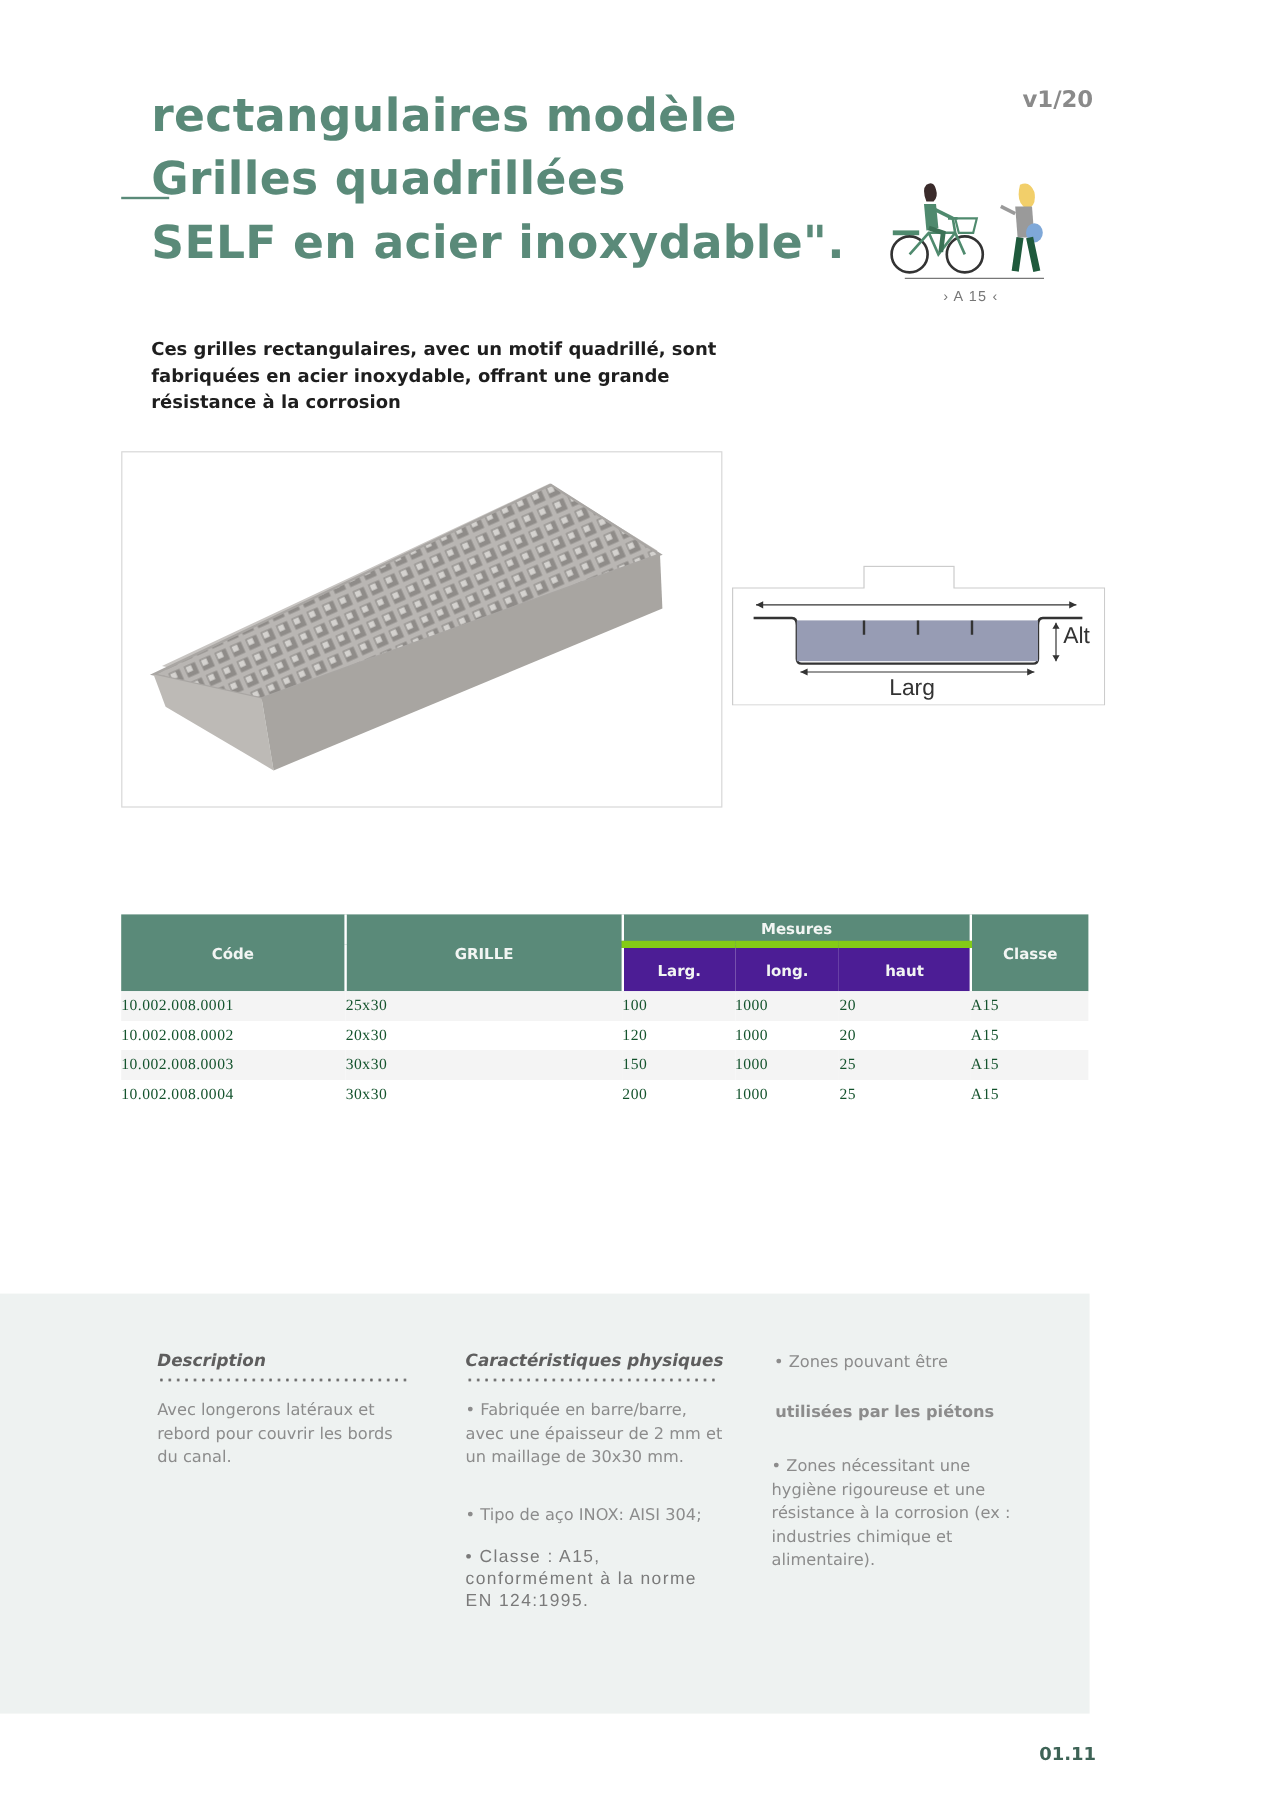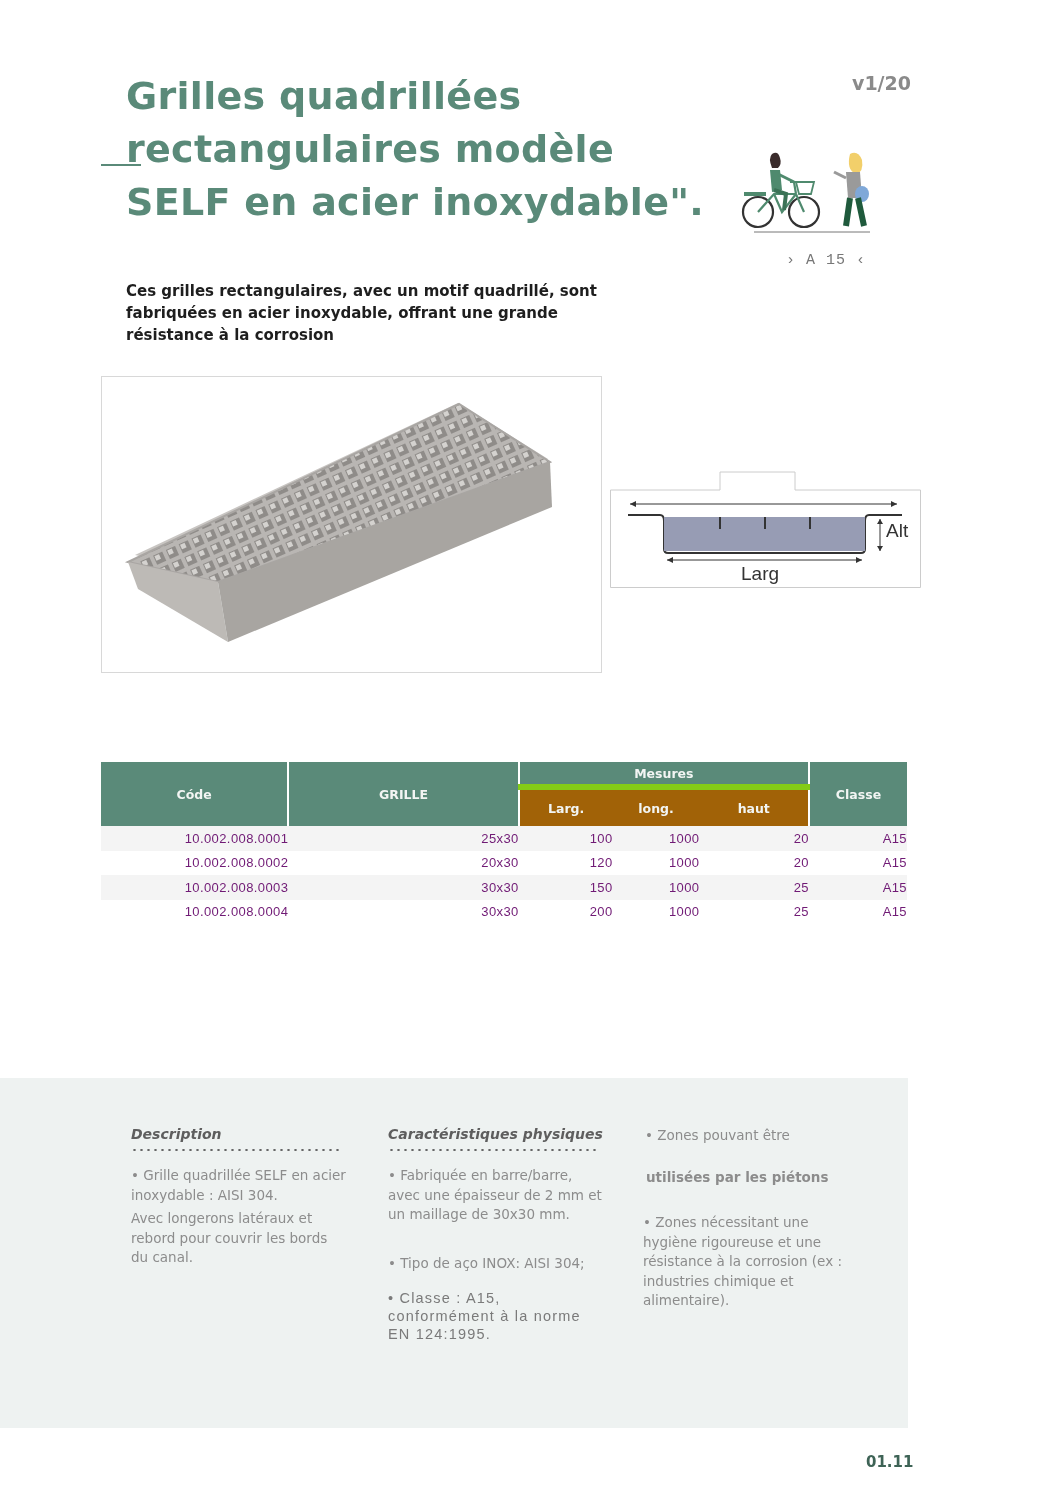--- a/index.html
+++ b/index.html
@@ -14,22 +14,22 @@
     .title-line { display: block; white-space: nowrap; }
     .title-rule { position: absolute; left: 101px; top: 164px; width: 40px; height: 2px; background: #5a8a79; }
 
     .version {
       position: absolute; left: 852px; top: 72px;
       font-family: "DejaVu Sans", sans-serif; font-weight: bold; font-size: 19px; color: #8a8a8a;
     }
 
     .illustration { position: absolute; left: 738px; top: 150px; width: 140px; height: 90px; }
     .ill-label {
-      position: absolute; left: 786px; top: 240px; font-size: 15px; color: #777;
-      font-family: Liberation Mono, monospace; letter-spacing: 1px; margin-top: 12px;
+      position: absolute; left: 786px; top: 240px; font-size: 12px; color: #777;
+      font-family: Liberation Sans, sans-serif; letter-spacing: 1px;
     }
 
     .intro {
       position: absolute; left: 126px; top: 280px; width: 520px;
       font-family: "DejaVu Sans", sans-serif; font-weight: bold; font-size: 15px; line-height: 22px; color: #1e1e1e;
     }
 
     .photo-frame {
       position: absolute; left: 101px; top: 376px; width: 501px; height: 297px;
       border: 1px solid #d8d8d8; background: #fff;
@@ -38,26 +38,26 @@
       position: absolute; left: 610px; top: 471px; width: 311px; height: 117px;
     }
     .diagram-label-alt { position: absolute; left: 886px; top: 520px; font-size: 19px; color: #333; font-family: "Liberation Sans", sans-serif; text-align: center; }
     .diagram-label-larg { position: absolute; left: 741px; top: 563px; font-size: 19px; color: #333; font-family: "Liberation Sans", sans-serif; }
 
     .spec-table { position: absolute; left: 101px; top: 762px; width: 806px; border-collapse: collapse; }
     .spec-table th {
       background: #5a8a79; color: #f2f5f3; font-family: "DejaVu Sans", sans-serif; font-weight: bold;
       font-size: 12.5px; text-align: center;
     }
-    .spec-table th.sub { background: #a16207; font-size: 12.5px; height: 39px; }
+    .spec-table th.sub { background: #4c1d95; font-size: 12.5px; height: 39px; }
     .spec-table th.mesures { height: 25px; border-bottom: 6px solid #84cc16; }
     .spec-table th.sep { border-right: 2px solid #fff; }
     .spec-table td {
-      font-family: Liberation Sans, sans-serif; font-size: 13px; color: #701a75;
-      text-align: right; height: 24.5px; letter-spacing: 0.4px;
+      font-family: Liberation Serif, serif; font-size: 13px; color: #14532d;
+      text-align: left; height: 24.5px; letter-spacing: 0.4px;
     }
     .spec-table tr.odd td { background: #f4f4f4; }
     .spec-table tr.even td { background: #ffffff; }
 
     .info-panel {
       position: absolute; left: 0; top: 1078px; width: 908px; height: 350px; background: #eef2f1;
     }
     .info-col { position: absolute; top: 1126px; width: 215px; }
     .info-col h3 {
       font-family: "DejaVu Sans", sans-serif; font-weight: bold; font-size: 14px; color: #5e5e5e;
@@ -74,22 +74,22 @@
 
     .page-number {
       position: absolute; left: 866px; top: 1453px;
       font-family: "DejaVu Sans", sans-serif; font-weight: bold; font-size: 15px; color: #3e6356;
     }
   </style>
 </head>
 <body>
 
 <div class="title">
+  <span class="title-line">rectangulaires modèle</span>
   <span class="title-line">Grilles quadrillées</span>
-  <span class="title-line">rectangulaires modèle</span>
   <span class="title-line">SELF en acier inoxydable".</span>
 </div>
 <div class="title-rule"></div>
 
 <div class="version">v1/20</div>
 
 <svg class="illustration" viewBox="0 0 140 90">
 
   <circle cx="20" cy="62" r="15" fill="none" stroke="#333" stroke-width="2.2"></circle>
   <circle cx="66" cy="62" r="15" fill="none" stroke="#333" stroke-width="2.2"></circle>
@@ -207,21 +207,20 @@
       <td>A15</td>
     </tr>
   </tbody>
 </table>
 
 <div class="info-panel"></div>
 
 <div class="info-col" style="left:131px;">
   <h3>Description</h3>
   <div class="dots"></div>
-  <p>• Grille quadrillée SELF en acier inoxydable : AISI 304.</p>
   <p style="margin-top:4px;">Avec longerons latéraux et rebord pour couvrir les bords du canal.</p>
 </div>
 
 <div class="info-col" style="left:388px;">
   <h3>Caractéristiques physiques</h3>
   <div class="dots"></div>
   <p>•  Fabriquée en barre/barre, avec une épaisseur de 2 mm et un maillage de 30x30 mm.</p>
   <p style="margin-top:29px;">• Tipo de aço INOX: AISI 304;</p>
   <p class="arial" style="margin-top:16px; line-height:18px;">• Classe : A15, conformément à la norme EN 124:1995.</p>
 </div>

